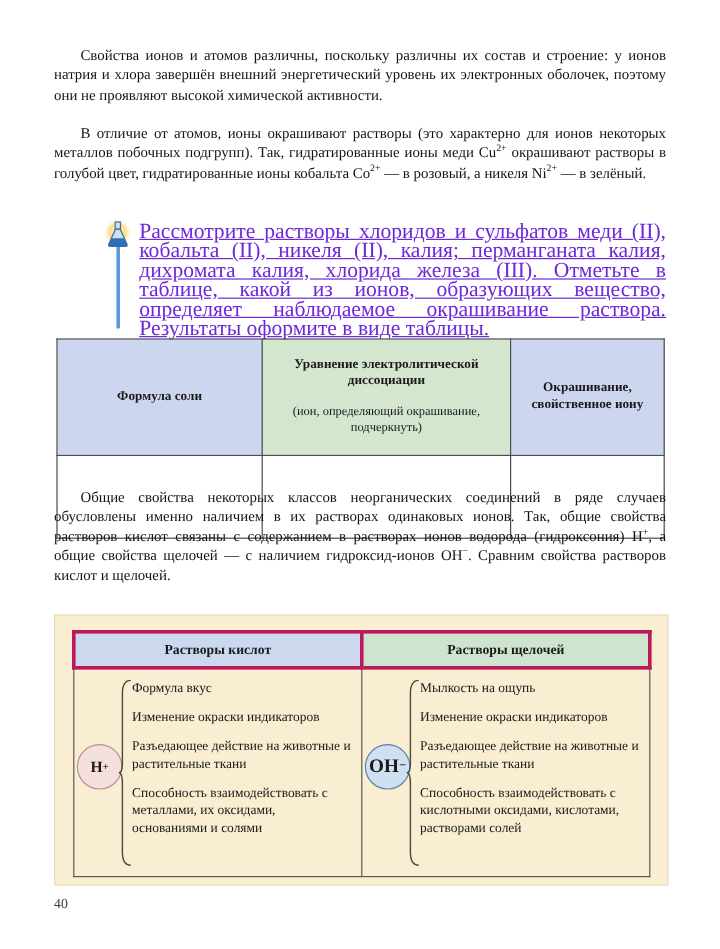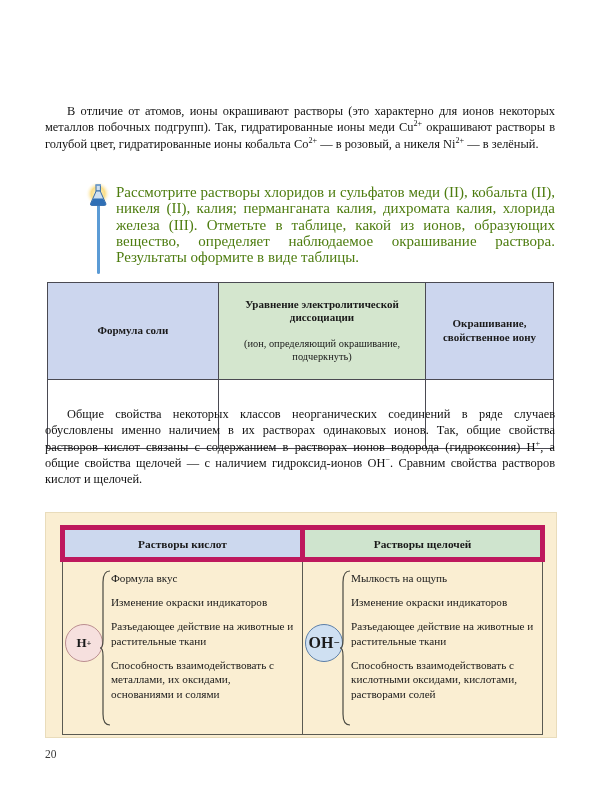--- a/index.html
+++ b/index.html
@@ -54,24 +54,25 @@
   }
   .flask-wrap {
     position: absolute;
     left: 0px; top: 0px;
     width: 32px; height: 30px;
   }
   .task-text {
     position: absolute;
     left: 33px; top: 2px;
     width: 439px;
-    font-size: 15px;
+    font-size: 18px;
     line-height: 16.3px;
     text-align: justify;
-    color: #4d7c0f;
+    color: #6d28d9;
+    text-decoration: underline;
   }
 
   
   .diss-table {
     position: absolute;
     left: 47px; top: 282px;
     width: 506px;
     border-collapse: collapse;
     table-layout: fixed;
   }
@@ -101,21 +102,21 @@
     border: 1px solid #e9dcbb;
   }
   .cmp-table {
     position: absolute;
     left: 60px; top: 525px;
     width: 480px;
     border-collapse: collapse;
     table-layout: fixed;
   }
   .cmp-table th {
-    border: 5px solid #be185d;
+    border: 3px solid #be185d;
     text-align: center;
     font-size: 11.4px;
     font-weight: bold;
     padding: 4px 0 4px 0;
     height: 19px;
   }
   .cmp-h-blue  { background: #ccd8ee; }
   .cmp-h-green { background: #cfe4ce; }
   .cmp-table td {
     border: 1px solid #5a5a52;
@@ -176,20 +177,21 @@
     left: 45px; top: 748px;
     font-size: 11.5px;
     color: #3a3a3a;
   }
 </style>
 </head>
 <body>
 
 <div class="page">
 
+  <div class="para p1"><span class="ind"></span><span>Свойства ионов и атомов различны, поскольку различны их состав и строение: у ионов натрия и хлора завершён внешний энергетический уровень их электронных оболочек, поэтому они не проявляют высокой химической активности.</span></div>
 
   <div class="para p2"><span class="ind"></span><span>В отличие от атомов, ионы окрашивают растворы (это характерно для ионов некоторых металлов побочных подгрупп). Так, гидратированные ионы меди Cu</span><sup>2+</sup><span> окрашивают растворы в голубой цвет, гидратированные ионы кобальта Co</span><sup>2+</sup><span> — в розовый, а никеля Ni</span><sup>2+</sup><span> — в зелёный.</span></div>
 
   <div class="task">
     <div class="task-rule"></div>
     <div class="flask-wrap">
       <svg width="32" height="30" viewBox="0 0 32 30">
         <defs>
           <radialGradient id="glow" cx="50%" cy="45%" r="50%">
             <stop offset="0%" stop-color="#fdf3c9"></stop>
@@ -283,15 +285,15 @@
               <div class="prop-item">Изменение окраски индикаторов</div>
               <div class="prop-item">Разъедающее действие на животные и растительные ткани</div>
               <div class="prop-item">Способность взаимодействовать с кислотными оксидами, кислотами, растворами солей</div>
             </div>
           </div>
         </td>
       </tr>
     </tbody>
   </table>
 
-  <div class="folio">20</div>
+  <div class="folio">40</div>
 
 </div>
 
 </body></html>

